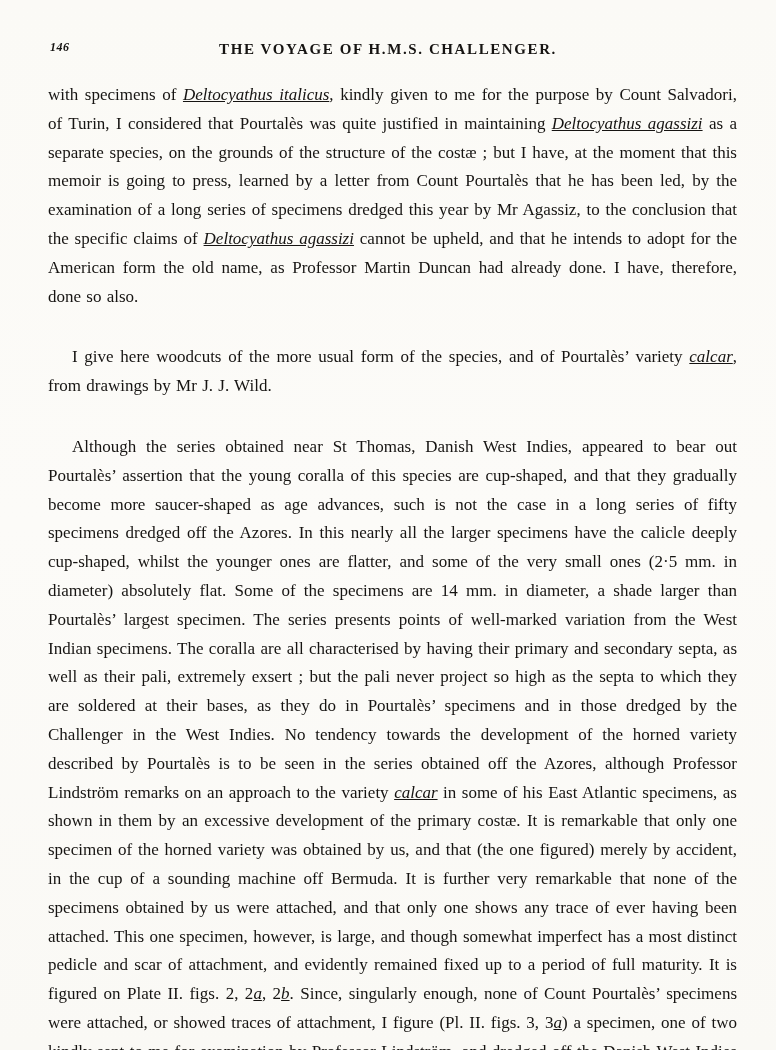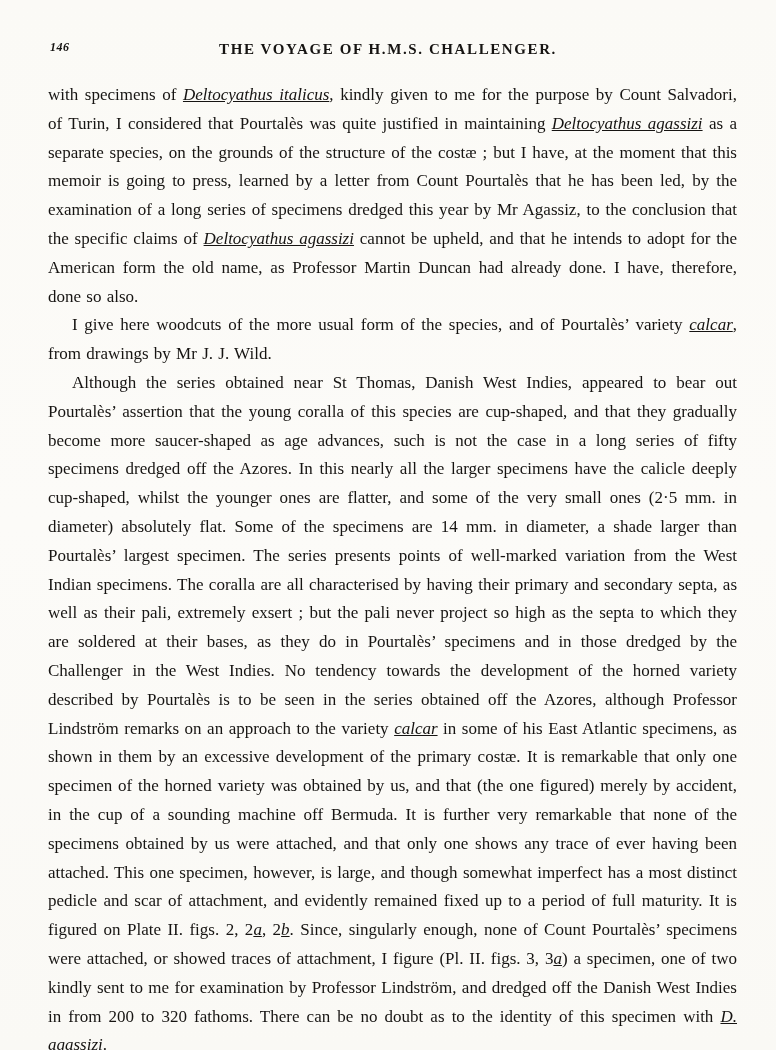--- a/index.html
+++ b/index.html
@@ -53,20 +53,21 @@
     line-height: 28.8px;
     text-align: justify;
     word-spacing: 1px;
   }
   .body-text p {
     margin: 0;
     padding: 0;
   }
   .body-text p.indent {
     text-indent: 24px;
+    margin-top: 32px;
   }
   .body-text i {
     font-style: italic;
     text-decoration: underline;
   }
 </style>
 </head>
 <body>
 
 <div class="page">

